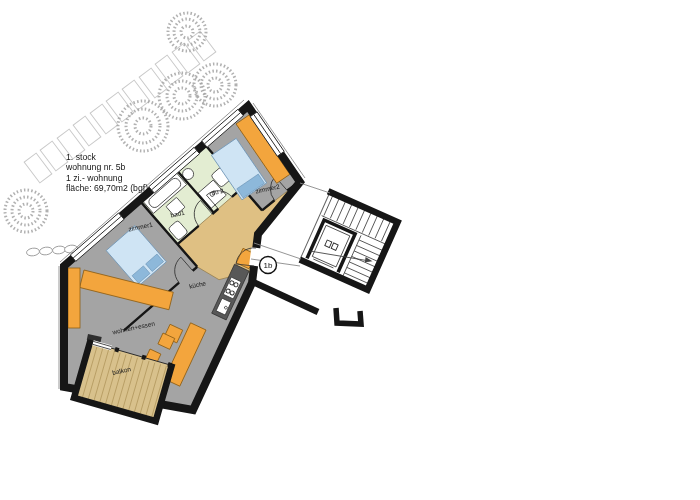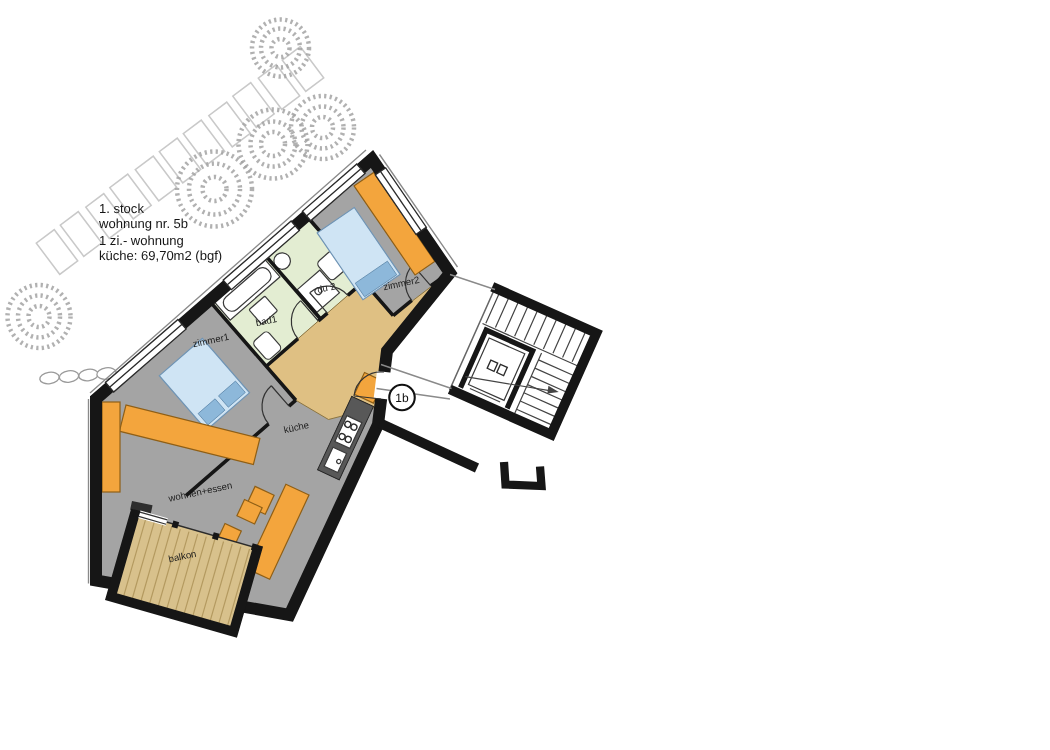--- a/index.html
+++ b/index.html
@@ -1,20 +1,20 @@
 <!DOCTYPE html>
 <html style="--wall: #161616; --floor: #a4a4a4; --bath: #e3edd2; --wood: #dfc083; --balcony: #d8c18c; --balcony-stripe: #b49a60; --furniture: #f3a53d; --furniture-edge: #8f5f16; --bed: #cfe4f4; --pillow: #8db8da; --counter: #585858; --tree: #a3a3a3; --paver: #c9c9c9;"><head>
 <meta charset="utf-8">
 <style>
   html,body{margin:0;padding:0;background:#fff;width:700px;height:500px;overflow:hidden;
     font-family:"Liberation Sans",sans-serif;}
   .stage{position:relative;width:700px;height:500px;background:#fff;}
   svg{position:absolute;left:0;top:0;}
   text{font-family:"Liberation Sans",sans-serif;}
-  .title{position:absolute;left:66px;top:134px;font-size:8.7px;line-height:10.4px;color:#161616;}
+  .title{position:absolute;left:66px;top:152px;font-size:8.7px;line-height:10.4px;color:#161616;}
   .floor{fill:var(--floor,#a4a4a4);}
   .wall{fill:none;stroke:var(--wall,#161616);stroke-width:8;stroke-linejoin:miter;}
   .wall-mid{fill:none;stroke:var(--wall,#161616);stroke-width:6.5;}
   .wall-sm{fill:none;stroke:var(--wall,#161616);stroke-width:5.5;}
   .iwall{fill:none;stroke:var(--wall,#161616);stroke-width:2.4;}
   .win{fill:#ffffff;stroke:#2b2b2b;stroke-width:.9;}
   .winline{fill:none;stroke:#2b2b2b;stroke-width:.9;}
   .thin{fill:none;stroke:#8a8a8a;stroke-width:.9;}
   .door{fill:none;stroke:#333;stroke-width:.8;}
   .bath-fill{fill:var(--bath,#e3edd2);}
@@ -267,15 +267,15 @@
     <text class="label" text-anchor="middle" transform="translate(198,287) rotate(-12)">küche</text>
     <text class="label" text-anchor="middle" transform="translate(134,330) rotate(-12)">wohnen+essen</text>
     <text class="label" text-anchor="middle" transform="translate(122,373) rotate(-12)">balkon</text>
   </g>
 </svg>
 
 <div class="title">
   <div>1. stock</div>
   <div>wohnung nr. 5b</div>
   <div>1 zi.- wohnung</div>
-  <div>küche: 69,70m2 (bgf)</div>
+  <div>fläche: 69,70m2 (bgf)</div>
 </div>
 </div>
 
 </body></html>

